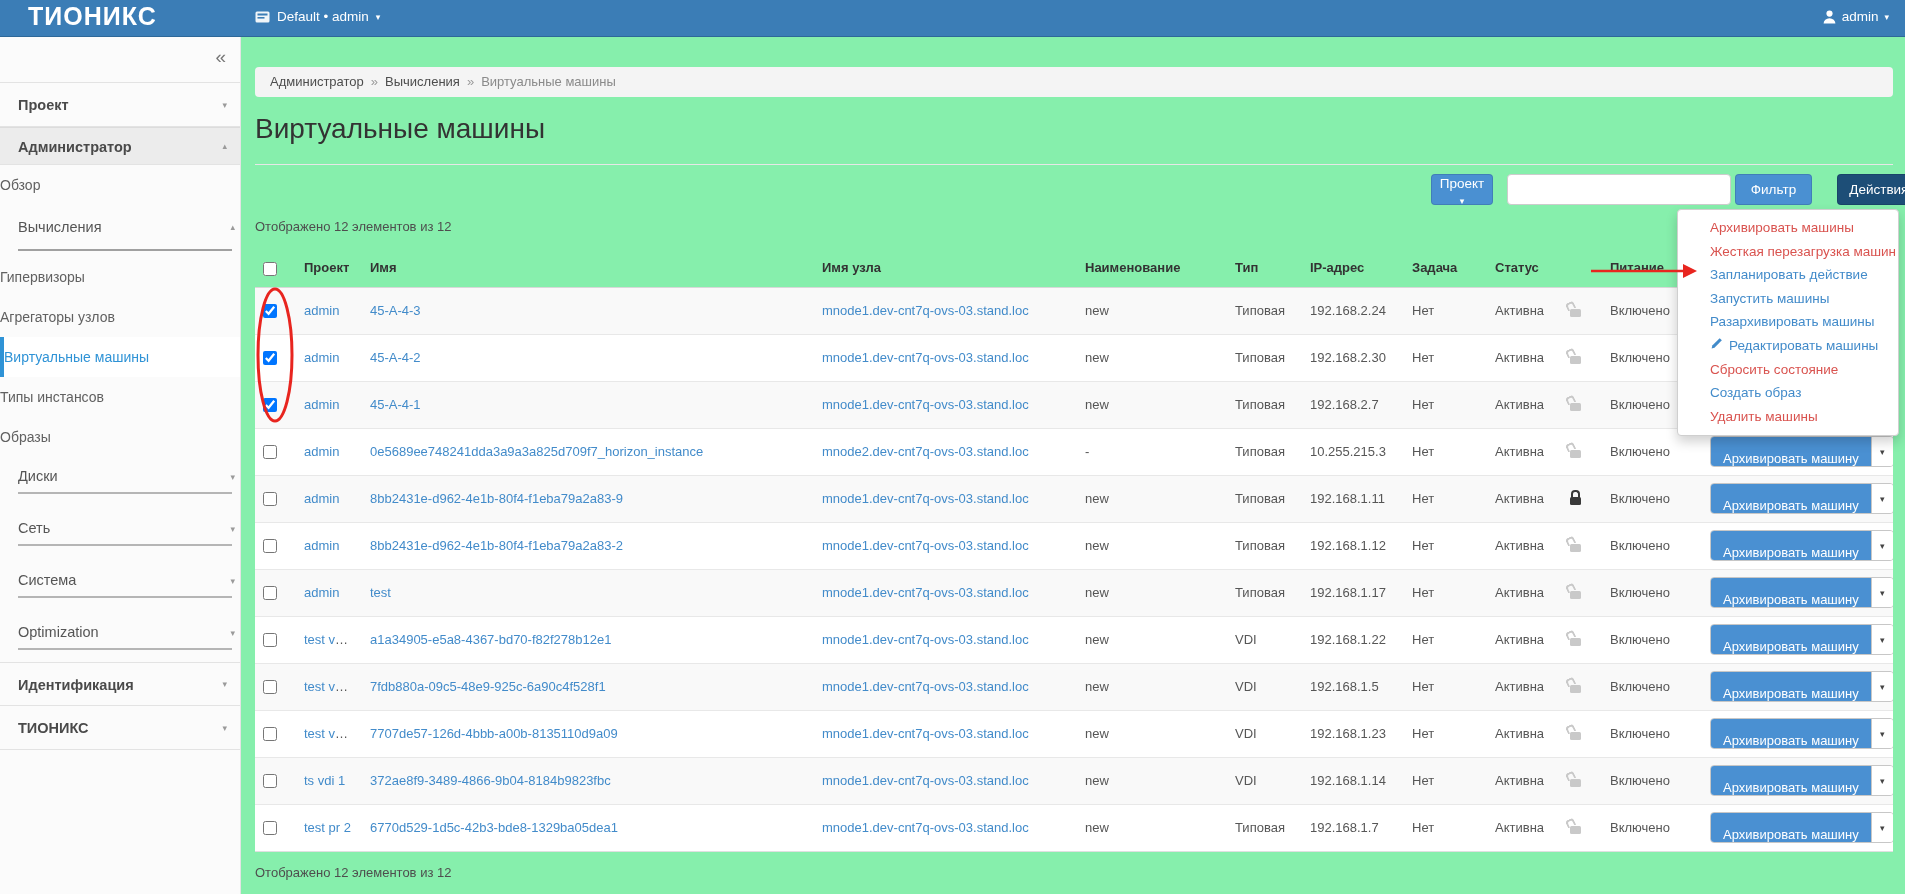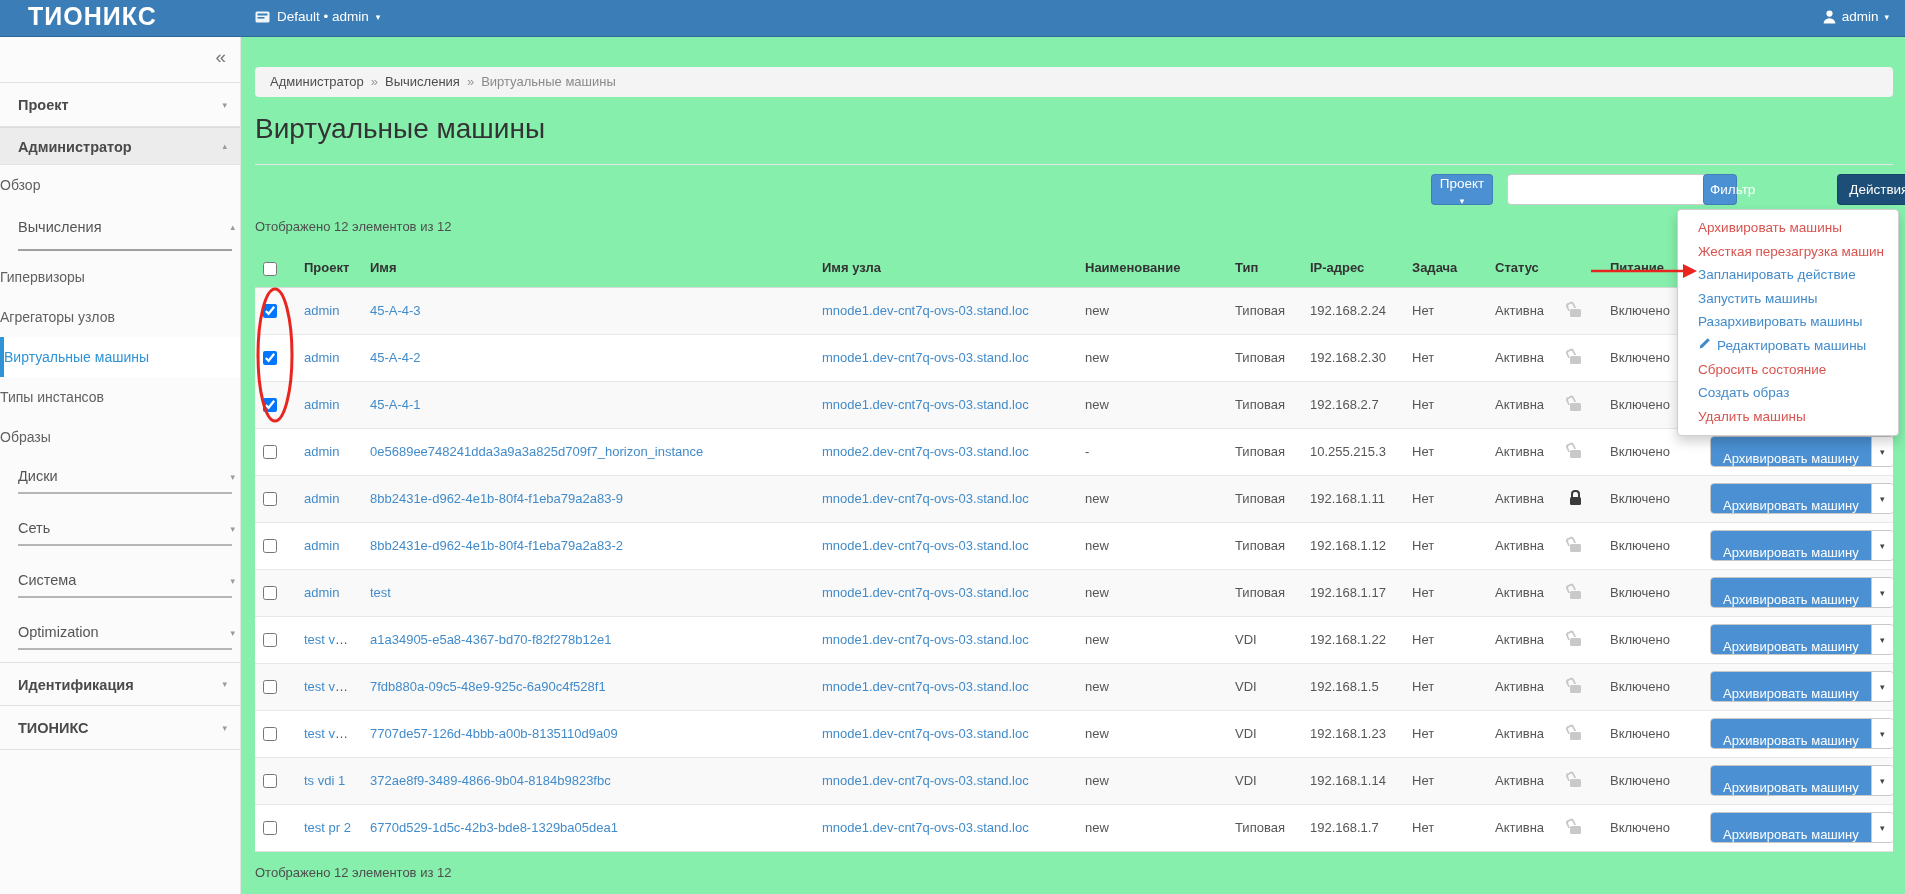--- a/index.html
+++ b/index.html
@@ -46,21 +46,21 @@
   .crumb-sep{color:#9a9a9a;margin:0 7px;}
   .crumb-last{color:#8a8a8a;}
   .page-title{position:absolute;left:14px;top:76px;font-size:28px;font-weight:400;color:#333;}
   .title-rule{position:absolute;left:14px;top:127px;width:1638px;border-top:1px solid #e7e7e7;}
 
   .btn{border:1px solid rgba(0,0,0,.12);border-radius:4px;color:#fff;font-size:13.5px;
        font-family:inherit;cursor:pointer;height:31px;}
   .btn-project{position:absolute;left:1190px;top:137px;width:62px;background:var(--primary);}
   .search-input{position:absolute;left:1266px;top:137px;width:224px;height:31px;border:1px solid #ccc;
                 border-radius:4px;padding:0 8px;font-size:13px;font-family:inherit;color:#555;}
-  .btn-filter{position:absolute;left:1462px;top:137px;width:34px;background:var(--primary);}
+  .btn-filter{position:absolute;left:1494px;top:137px;width:77px;background:var(--primary);}
   .btn-actions{position:absolute;left:1566px;top:137px;width:92px;background:var(--darkbtn);margin-left:30px;}
 
   .counts{position:absolute;left:14px;top:182px;font-size:13px;color:#4e4e4e;}
   .counts-bottom{position:absolute;left:14px;top:828px;font-size:13px;color:#4e4e4e;}
 
   
   table.vm{position:absolute;left:14px;top:212px;width:1638px;border-collapse:collapse;
            table-layout:fixed;font-size:13px;color:#565656;border-bottom:1px solid #e0e0e0;}
   table.vm th{text-align:left;font-weight:700;color:#333;padding:0 8px;height:38px;
               border-bottom:1px solid #d8d8d8;white-space:nowrap;overflow:hidden;}
@@ -81,21 +81,21 @@
              vertical-align:middle;}
   .btn-archive{background:var(--primary);color:#fff;border:none;height:29px;padding:14px 12px;
                font-size:13px;font-family:inherit;cursor:pointer;}
   .btn-caret{background:#fff;border:none;border-left:1px solid #c7c7c7;width:22px;height:29px;
              color:#444;font-size:9px;cursor:pointer;}
 
   
   .actions-menu{position:absolute;left:1436px;top:172px;width:222px;background:#fff;
                 border:1px solid #cfcfcf;border-radius:4px;box-shadow:0 6px 12px rgba(0,0,0,.18);
                 padding:6px 0 7px 0;margin:0;list-style:none;z-index:40;}
-  .actions-menu li{padding-left:20px;line-height:23.6px;font-size:13.5px;color:var(--link);
+  .actions-menu li{padding-left:32px;line-height:23.6px;font-size:13.5px;color:var(--link);
                    cursor:pointer;white-space:nowrap;display:flex;align-items:center;gap:6px;}
   .actions-menu li.danger{color:var(--danger);}
 
   
   .annot{position:absolute;z-index:60;pointer-events:none;}
   #annot-ellipse{left:10px;top:248px;}
   #annot-arrow{left:1348px;top:224px;}
 </style>
 </head>
 <body>

